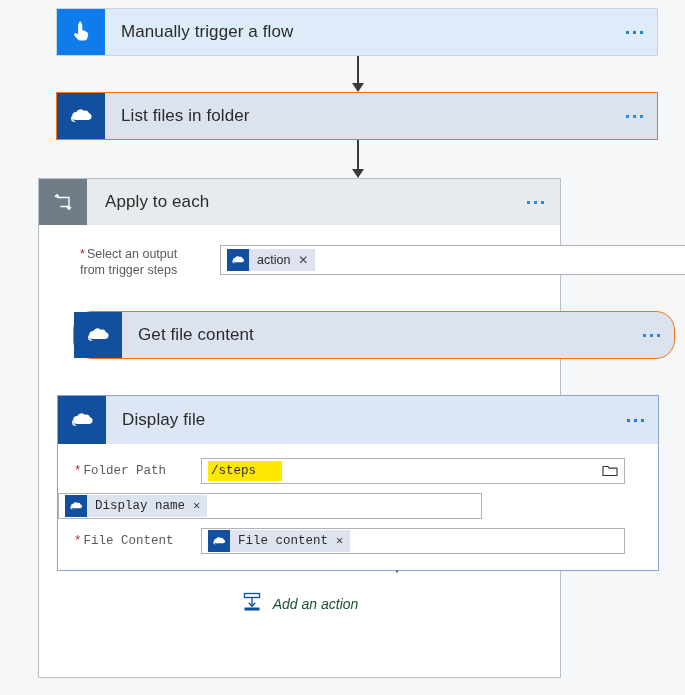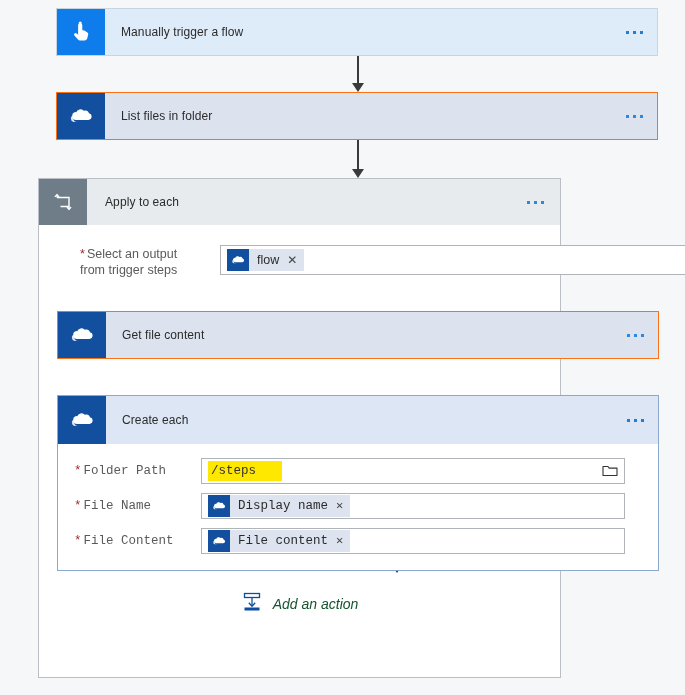--- a/index.html
+++ b/index.html
@@ -33,21 +33,21 @@
   }
   .card-body {
     flex: 1;
     display: flex;
     align-items: center;
     justify-content: space-between;
     padding: 0 14px 0 16px;
     box-sizing: border-box;
   }
   .card-title {
-    font-size: 12px;
+    font-size: 17px;
     color: #2b2b2b;
     letter-spacing: .1px;
   }
   .ellipsis {
     display: flex;
     gap: 4px;
     align-items: center;
     cursor: pointer;
   }
   .ellipsis i {
@@ -210,23 +210,24 @@
     margin-left: 8px;
     font-size: 12px;
     color: #444;
     cursor: pointer;
     line-height: 1;
   }
 
   
   .inner-get {
     position: absolute;
-    left: 18px;
+    left: 34px;
     top: 132px;
     width: 602px;
+    border-radius: 19px;
   }
   .create-wrap {
     position: absolute;
     left: 18px;
     top: 216px;
     width: 602px;
     border: 1px solid #8aa8cc;
     box-sizing: border-box;
     background: #fff;
   }
@@ -365,21 +366,21 @@
       <div>from trigger steps</div>
     </div>
     <div class="field-input loop-select-input">
       <span class="token">
         <span class="token-ico">
           <svg width="16" height="12" viewBox="0 0 28 20" aria-hidden="true">
             <path d="M9.2 6.4a4.5 4.5 0 0 1 7.6-1.6 3.9 3.9 0 0 1 5.2 2.4 3.4 3.4 0 0 1-.6 6.7H9.0a4 4 0 0 1-.6-7.9z" fill="#ffffff"></path>
             <path d="M6.4 9.6a3.6 3.6 0 0 1 4.3-3.3 3.2 3.2 0 0 1 .5.15 4.2 4.2 0 0 0-1.3 1.5 4 4 0 0 0 .9 7.95H6.6a3.2 3.2 0 0 1-.2-6.3z" fill="#ffffff" opacity=".85"></path>
           </svg>
         </span>
-        <span class="token-text">flow</span>
+        <span class="token-text">action</span>
         <span class="token-x">✕</span>
       </span>
     </div>
   </div>
 
   <div class="card action-card inner-get">
     <div class="card-icon">
       <svg width="28" height="20" viewBox="0 0 28 20" aria-hidden="true">
         <path d="M9.2 6.4a4.5 4.5 0 0 1 7.6-1.6 3.9 3.9 0 0 1 5.2 2.4 3.4 3.4 0 0 1-.6 6.7H9.0a4 4 0 0 1-.6-7.9z" fill="#ffffff"></path>
         <path d="M6.4 9.6a3.6 3.6 0 0 1 4.3-3.3 3.2 3.2 0 0 1 .5.15 4.2 4.2 0 0 0-1.3 1.5 4 4 0 0 0 .9 7.95H6.6a3.2 3.2 0 0 1-.2-6.3z" fill="#ffffff" opacity=".85"></path>
@@ -402,21 +403,21 @@
 
   <div class="create-wrap">
     <div class="card selected-card">
       <div class="card-icon">
         <svg width="28" height="20" viewBox="0 0 28 20" aria-hidden="true">
           <path d="M9.2 6.4a4.5 4.5 0 0 1 7.6-1.6 3.9 3.9 0 0 1 5.2 2.4 3.4 3.4 0 0 1-.6 6.7H9.0a4 4 0 0 1-.6-7.9z" fill="#ffffff"></path>
           <path d="M6.4 9.6a3.6 3.6 0 0 1 4.3-3.3 3.2 3.2 0 0 1 .5.15 4.2 4.2 0 0 0-1.3 1.5 4 4 0 0 0 .9 7.95H6.6a3.2 3.2 0 0 1-.2-6.3z" fill="#ffffff" opacity=".85"></path>
         </svg>
       </div>
       <div class="card-body">
-        <span class="card-title">Create each</span>
+        <span class="card-title">Display file</span>
         <span class="ellipsis">
             <i></i>
             <i></i>
             <i></i>
           </span>
       </div>
     </div>
 
     <div class="create-fields">
 
@@ -428,23 +429,20 @@
           <span class="highlight">/steps</span>
           <span class="folder-btn">
             <svg width="16" height="14" viewBox="0 0 16 14" aria-hidden="true">
               <path d="M1 2.5h5l1.2 1.6H15v7.4H1z" fill="none" stroke="#333" stroke-width="1.1" stroke-linejoin="round"></path>
             </svg>
           </span>
         </div>
       </div>
 
       <div class="cf-row">
-        <div class="cf-label">
-          <span class="req">*</span><span>File Name</span>
-        </div>
         <div class="field-input cf-input">
           <span class="token">
             <span class="token-ico">
               <svg width="16" height="12" viewBox="0 0 28 20" aria-hidden="true">
                 <path d="M9.2 6.4a4.5 4.5 0 0 1 7.6-1.6 3.9 3.9 0 0 1 5.2 2.4 3.4 3.4 0 0 1-.6 6.7H9.0a4 4 0 0 1-.6-7.9z" fill="#ffffff"></path>
                 <path d="M6.4 9.6a3.6 3.6 0 0 1 4.3-3.3 3.2 3.2 0 0 1 .5.15 4.2 4.2 0 0 0-1.3 1.5 4 4 0 0 0 .9 7.95H6.6a3.2 3.2 0 0 1-.2-6.3z" fill="#ffffff" opacity=".85"></path>
               </svg>
             </span>
             <span class="token-text">Display name</span>
             <span class="token-x">✕</span>

